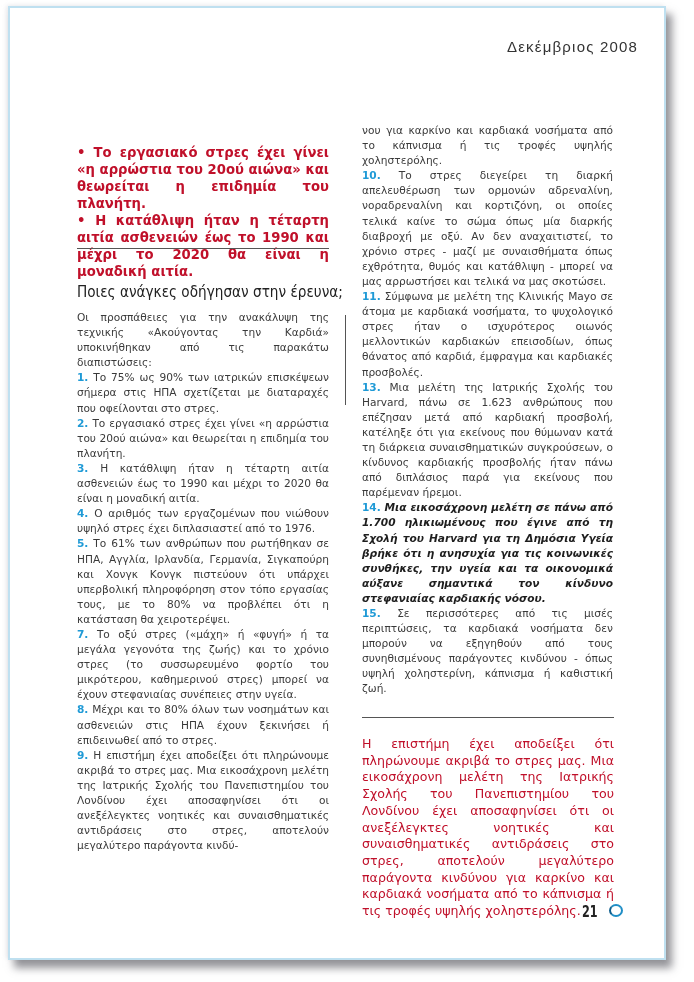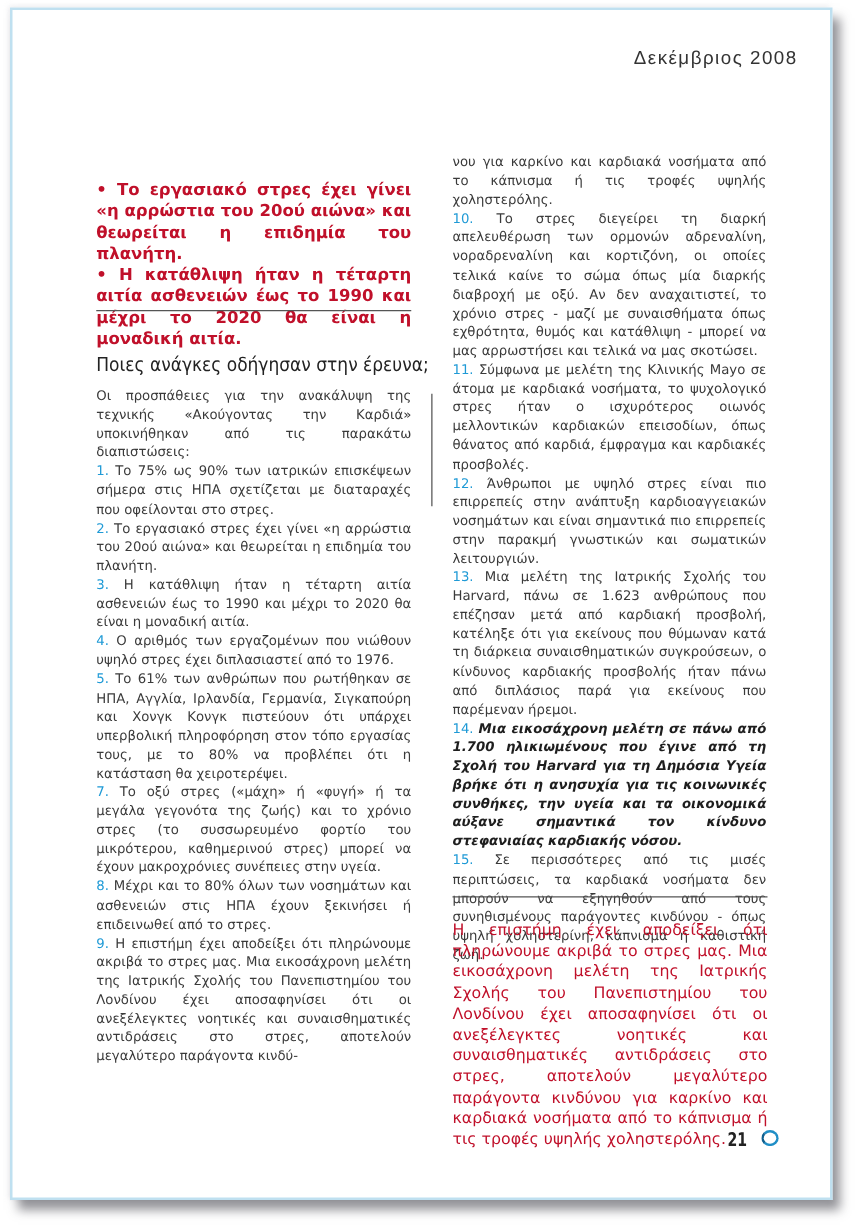--- a/index.html
+++ b/index.html
@@ -26,21 +26,21 @@
   }
   .red-highlight p { margin:0;font-weight:bold; }
   .hr { position:absolute; height:1px; background:#555; }
   .section-title {
     position:absolute; left:77px; top:283px; width:252px;
     font-family:"DejaVu Sans", sans-serif; font-size:15.5px; color:#222;
     transform:scaleX(0.88); transform-origin:left top; white-space:nowrap;
   }
   .body-text { font-size:10.6px; line-height:15.1px; color:#3a3a3a; text-align:justify; }
   .body-text p { margin:0; }
-  .num { color:#1f9ad6; font-weight:normal; }
+  .num { color:#1f9ad6; font-weight:bold; }
   .bold-italic { font-weight:bold; font-style:italic; color:#1e1e1e; }
   .col-divider { position:absolute; left:345px; top:315px; width:1px; height:90px; background:#555; }
   .pull-quote {
     position:absolute; left:362px; top:736px; width:252px;
     color:#c0102a; font-size:12.6px; line-height:16.7px; text-align:justify;
   }
   .page-number {
     position:absolute; left:582px; top:903px; font-family:"DejaVu Sans", sans-serif;
     font-size:15px; font-weight:bold; color:#222; transform:scaleX(0.75); transform-origin:left top;
   }
@@ -66,32 +66,31 @@
 
 <div class="section-title">Ποιες ανάγκες οδήγησαν στην έρευνα;</div>
 
 <div class="col left-col body-text" style="top:310px;">
   <p>Οι προσπάθειες για την ανακάλυψη της τεχνικής «Ακούγοντας την Καρδιά» υποκινήθηκαν από τις παρακάτω διαπιστώσεις:</p>
   <p><span class="num">1.</span> <span>Το 75% ως 90% των ιατρικών επισκέψεων σήμερα στις ΗΠΑ σχετίζεται με διαταραχές που οφείλονται στο στρες.</span></p>
   <p><span class="num">2.</span> <span>Το εργασιακό στρες έχει γίνει «η αρρώστια του 20ού αιώνα» και θεωρείται η επιδημία του πλανήτη.</span></p>
   <p><span class="num">3.</span> <span>Η κατάθλιψη ήταν η τέταρτη αιτία ασθενειών έως το 1990 και μέχρι το 2020 θα είναι η μοναδική αιτία.</span></p>
   <p><span class="num">4.</span> <span>Ο αριθμός των εργαζομένων που νιώθουν υψηλό στρες έχει διπλασιαστεί από το 1976.</span></p>
   <p><span class="num">5.</span> <span>Το 61% των ανθρώπων που ρωτήθηκαν σε ΗΠΑ, Αγγλία, Ιρλανδία, Γερμανία, Σιγκαπούρη και Χονγκ Κονγκ πιστεύουν ότι υπάρχει υπερβολική πληροφόρηση στον τόπο εργασίας τους, με το 80% να προβλέπει ότι η κατάσταση θα χειροτερέψει.</span></p>
-  <p><span class="num">7.</span> <span>Το οξύ στρες («μάχη» ή «φυγή» ή τα μεγάλα γεγονότα της ζωής) και το χρόνιο στρες (το συσσωρευμένο φορτίο του μικρότερου, καθημερινού στρες) μπορεί να έχουν μακροχρόνιες συνέπειες στην υγεία.</span></p>
+  <p><span class="num">7.</span> <span>Το οξύ στρες («μάχη» ή «φυγή» ή τα μεγάλα γεγονότα της ζωής) και το χρόνιο στρες (το συσσωρευμένο φορτίο του μικρότερου, καθημερινού στρες) μπορεί να έχουν στεφανιαίας συνέπειες στην υγεία.</span></p>
   <p><span class="num">8.</span> <span>Μέχρι και το 80% όλων των νοσημάτων και ασθενειών στις ΗΠΑ έχουν ξεκινήσει ή επιδεινωθεί από το στρες.</span></p>
   <p><span class="num">9.</span> <span>Η επιστήμη έχει αποδείξει ότι πληρώνουμε ακριβά το στρες μας. Μια εικοσάχρονη μελέτη της Ιατρικής Σχολής του Πανεπιστημίου του Λονδίνου έχει αποσαφηνίσει ότι οι ανεξέλεγκτες νοητικές και συναισθηματικές αντιδράσεις στο στρες, αποτελούν μεγαλύτερο παράγοντα κινδύ-</span></p>
 </div>
 
 <div class="col-divider"></div>
 
 <div class="col right-col body-text" style="top:123px;">
   <p><span>νου για καρκίνο και καρδιακά νοσήματα από το κάπνισμα ή τις τροφές υψηλής χοληστερόλης.</span></p>
   <p><span class="num">10.</span> <span>Το στρες διεγείρει τη διαρκή απελευθέρωση των ορμονών αδρεναλίνη, νοραδρεναλίνη και κορτιζόνη, οι οποίες τελικά καίνε το σώμα όπως μία διαρκής διαβροχή με οξύ. Αν δεν αναχαιτιστεί, το χρόνιο στρες - μαζί με συναισθήματα όπως εχθρότητα, θυμός και κατάθλιψη - μπορεί να μας αρρωστήσει και τελικά να μας σκοτώσει.</span></p>
   <p><span class="num">11.</span> <span>Σύμφωνα με μελέτη της Κλινικής Mayo σε άτομα με καρδιακά νοσήματα, το ψυχολογικό στρες ήταν ο ισχυρότερος οιωνός μελλοντικών καρδιακών επεισοδίων, όπως θάνατος από καρδιά, έμφραγμα και καρδιακές προσβολές.</span></p>
-  <p><span class="num">12.</span> <span>Άνθρωποι με υψηλό στρες είναι πιο επιρρεπείς στην ανάπτυξη καρδιοαγγειακών νοσημάτων και είναι σημαντικά πιο επιρρεπείς στην παρακμή γνωστικών και σωματικών λειτουργιών.</span></p>
   <p><span class="num">13.</span> <span>Μια μελέτη της Ιατρικής Σχολής του Harvard, πάνω σε 1.623 ανθρώπους που επέζησαν μετά από καρδιακή προσβολή, κατέληξε ότι για εκείνους που θύμωναν κατά τη διάρκεια συναισθηματικών συγκρούσεων, ο κίνδυνος καρδιακής προσβολής ήταν πάνω από διπλάσιος παρά για εκείνους που παρέμεναν ήρεμοι.</span></p>
   <p><span class="num">14.</span> <span class="bold-italic">Μια εικοσάχρονη μελέτη σε πάνω από 1.700 ηλικιωμένους που έγινε από τη Σχολή του Harvard για τη Δημόσια Υγεία βρήκε ότι η ανησυχία για τις κοινωνικές συνθήκες, την υγεία και τα οικονομικά αύξανε σημαντικά τον κίνδυνο στεφανιαίας καρδιακής νόσου.</span></p>
   <p><span class="num">15.</span> <span>Σε περισσότερες από τις μισές περιπτώσεις, τα καρδιακά νοσήματα δεν μπορούν να εξηγηθούν από τους συνηθισμένους παράγοντες κινδύνου - όπως υψηλή χοληστερίνη, κάπνισμα ή καθιστική ζωή.</span></p>
 </div>
 
 <div class="hr" style="left:362px; top:717px; width:252px;"></div>
 
 <div class="pull-quote">Η επιστήμη έχει αποδείξει ότι πληρώνουμε ακριβά το στρες μας. Μια εικοσάχρονη μελέτη της Ιατρικής Σχολής του Πανεπιστημίου του Λονδίνου έχει αποσαφηνίσει ότι οι ανεξέλεγκτες νοητικές και συναισθηματικές αντιδράσεις στο στρες, αποτελούν μεγαλύτερο παράγοντα κινδύνου για καρκίνο και καρδιακά νοσήματα από το κάπνισμα ή τις τροφές υψηλής χοληστερόλης.</div>
 
 <div class="page-number">21</div>

